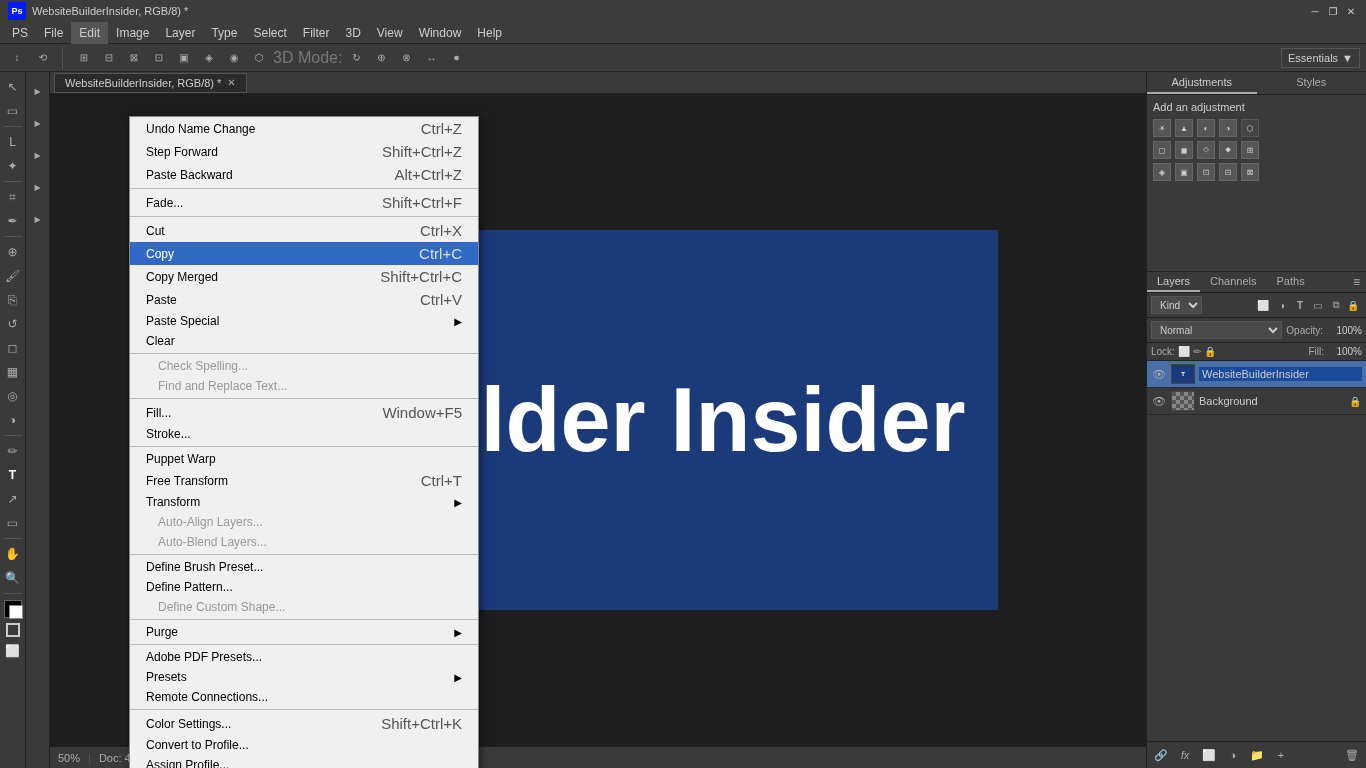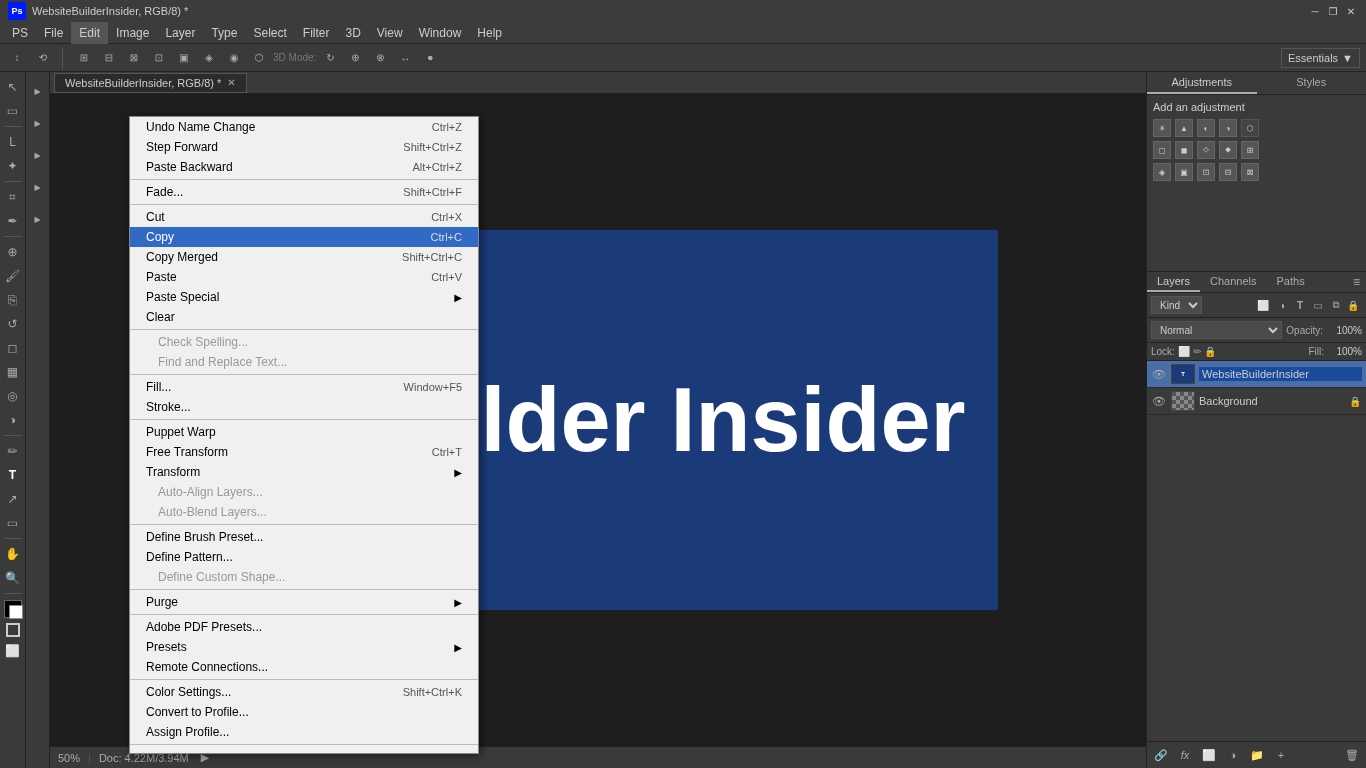--- a/index.html
+++ b/index.html
@@ -90,21 +90,21 @@
     .layer-name.highlighted { background: #1a4a9a; padding: 1px 3px; }
     .layer-lock-icon { font-size: 10px; color: #aaa; }
     #layers-bottom { display: flex; align-items: center; padding: 3px 4px; border-top: 1px solid #222; gap: 4px; }
     .layers-bottom-btn { width: 20px; height: 20px; background: transparent; border: none; color: #aaa; font-size: 11px; cursor: pointer; display: flex; align-items: center; justify-content: center; }
 
     
     #edit-menu-dropdown { position: absolute; top: 44px; left: 79px; width: 350px; background: #f0f0f0; border: 1px solid #888; box-shadow: 2px 2px 8px rgba(0,0,0,0.5); z-index: 1000; }
     .dd-item { padding: 3px 16px 3px 16px; font-size: 12px; color: #000; cursor: pointer; display: flex; align-items: center; justify-content: space-between; white-space: nowrap; }
     .dd-item.disabled { color: #999; cursor: default; padding-left: 28px; }
     .dd-item.highlighted { background: #316ac5; color: #fff; }
-    .dd-shortcut { color: #555; font-size: 11px; text-align: right; }
+    .dd-shortcut { color: #555; font-size: 15px; text-align: right; }
     .dd-item.highlighted .dd-shortcut { color: #ddd; }
     .dd-arrow { font-size: 10px; }
     .dd-separator { height: 1px; background: #bbb; margin: 2px 0; }
   </style>
 </head>
 <body>
 
 <div id="title-bar">
   <div id="title-bar-left">
     <div id="ps-logo">Ps</div>
@@ -139,21 +139,21 @@
   </div>
   <div style="display:flex;align-items:center;gap:3px;flex:1;">
     <button class="options-btn">⊞</button>
     <button class="options-btn">⊟</button>
     <button class="options-btn">⊠</button>
     <button class="options-btn">⊡</button>
     <button class="options-btn">▣</button>
     <button class="options-btn">◈</button>
     <button class="options-btn">◉</button>
     <button class="options-btn">⬡</button>
-    <span style="color:#777;font-size:10px;">3D Mode:</span>
+    <span style="color:#777;font-size:16px;">3D Mode:</span>
     <button class="options-btn">↻</button>
     <button class="options-btn">⊕</button>
     <button class="options-btn">⊗</button>
     <button class="options-btn">↔</button>
     <button class="options-btn">⏺</button>
   </div>
   <div class="essentials-dropdown">
     <span>Essentials</span>
     <span>▼</span>
   </div>

